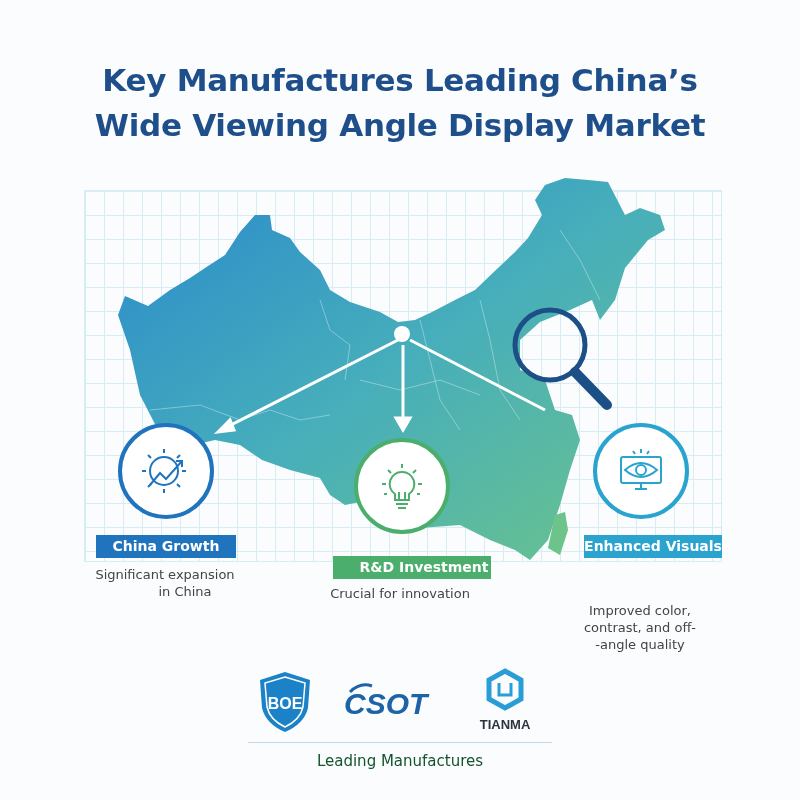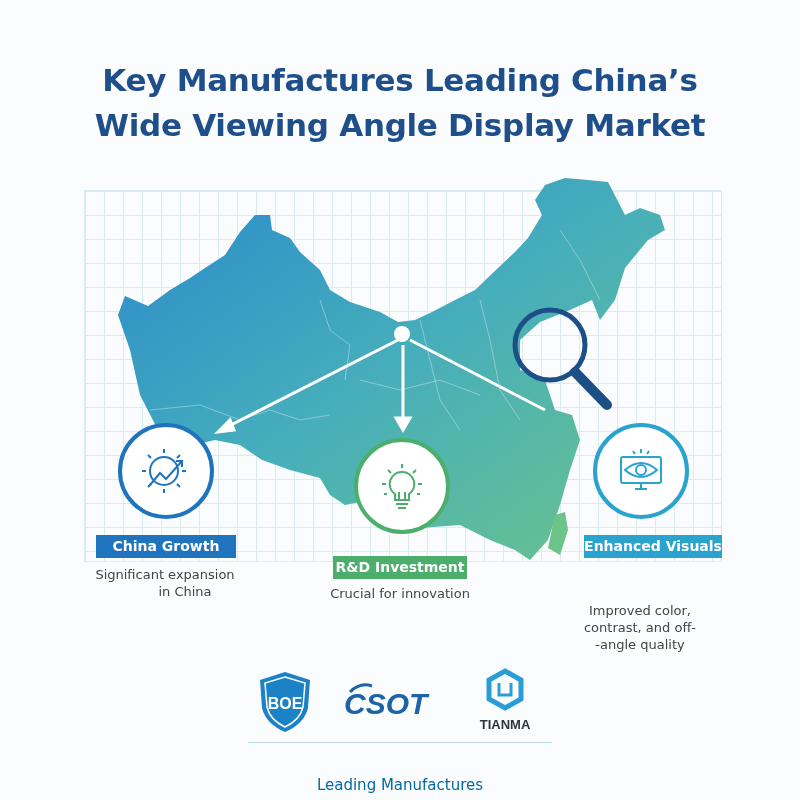--- a/index.html
+++ b/index.html
@@ -7,21 +7,21 @@
   .title { position:absolute; top:58px; left:0; width:800px; text-align:center; color:#1f4f8b; font-family:"DejaVu Sans", sans-serif; font-weight:bold; font-size:31px; line-height:45px; letter-spacing:-0.3px; }
   .grid { position:absolute; left:84px; top:190px; width:636px; height:370px;
     background-image: linear-gradient(#d8ecf4 1.2px, transparent 1.2px), linear-gradient(90deg, #d8ecf4 1.2px, transparent 1.2px);
     background-size: 19px 24px; border:1px solid #d8ecf4; }
   .map { position:absolute; left:0; top:0; }
   .circle { position:absolute; border-radius:50%; background:#fff; box-sizing:border-box; display:flex; align-items:center; justify-content:center; }
   .label { position:absolute; color:#fff; font-weight:bold; font-size:14px; line-height:23px; text-align:center; white-space:nowrap; }
   .desc { position:absolute; color:#444; font-size:13px; line-height:17px; text-align:center; }
   .logos { position:absolute; top:665px; left:0; width:716px; height:70px; }
   .divider { position:absolute; left:248px; top:742px; width:304px; height:1px; background:#bcd7ea; }
-  .footer { position:absolute; top:752px; left:0; width:800px; text-align:center; color:#0369a1; font-size:15px;margin-top:24px; }
+  .footer { position:absolute; top:752px; left:0; width:800px; text-align:center; color:#14532d; font-size:15px; }
 </style>
 </head>
 <body>
 
 <div class="title">
   <div>Key Manufactures Leading China’s</div>
   <div>Wide Viewing Angle Display Market</div>
 </div>
 
 <div class="grid"></div>
@@ -81,21 +81,21 @@
 <div class="circle" style="left:354px;top:438px;width:96px;height:96px;border:4px solid #4cae6c;">
   <svg width="56" height="56" viewBox="0 0 56 56">
     <g fill="none" stroke="#4cae6c" stroke-width="2">
       <path d="M28,14 a12,12 0 0 1 7,22 v6 h-14 v-6 a12,12 0 0 1 7,-22 z"></path>
       <path d="M22,46 h12 M24,50 h8"></path>
       <path d="M25,42 v-8 M31,42 v-8"></path>
       <path d="M28,6 v4 M14,12 l3,3 M42,12 l-3,3 M8,26 h4 M44,26 h4 M10,36 h3 M43,36 h3"></path>
     </g>
   </svg>
 </div>
-<div class="label" style="left:333px;top:556px;width:134px;background:#4cae6c;">R&amp;D Investment</div>
+<div class="label" style="left:333px;top:556px;width:134px;background:#4cae6c;padding-left:24px;">R&amp;D Investment</div>
 <div class="desc" style="left:320px;top:585px;width:160px;">Crucial for innovation</div>
 
 <div class="circle" style="left:593px;top:423px;width:96px;height:96px;border:4px solid #2aa3cf;">
   <svg width="56" height="56" viewBox="0 0 56 56">
     <g fill="none" stroke="#2aa3cf" stroke-width="2">
       <rect x="8" y="14" width="40" height="26" rx="2"></rect>
       <path d="M22,46 h12 M28,40 v6"></path>
       <path d="M12,27 q16,-14 32,0 q-16,14 -32,0 z"></path>
       <circle cx="28" cy="27" r="5"></circle>
       <path d="M28,6 v4 M20,8 l2,3 M36,8 l-2,3"></path>

